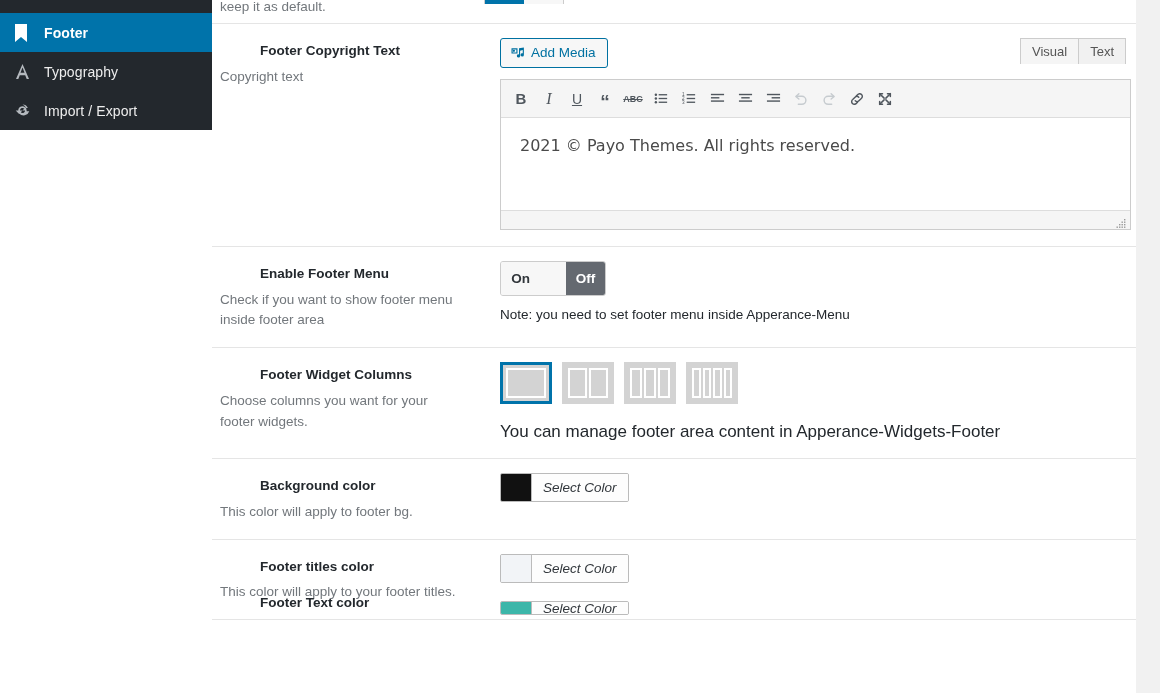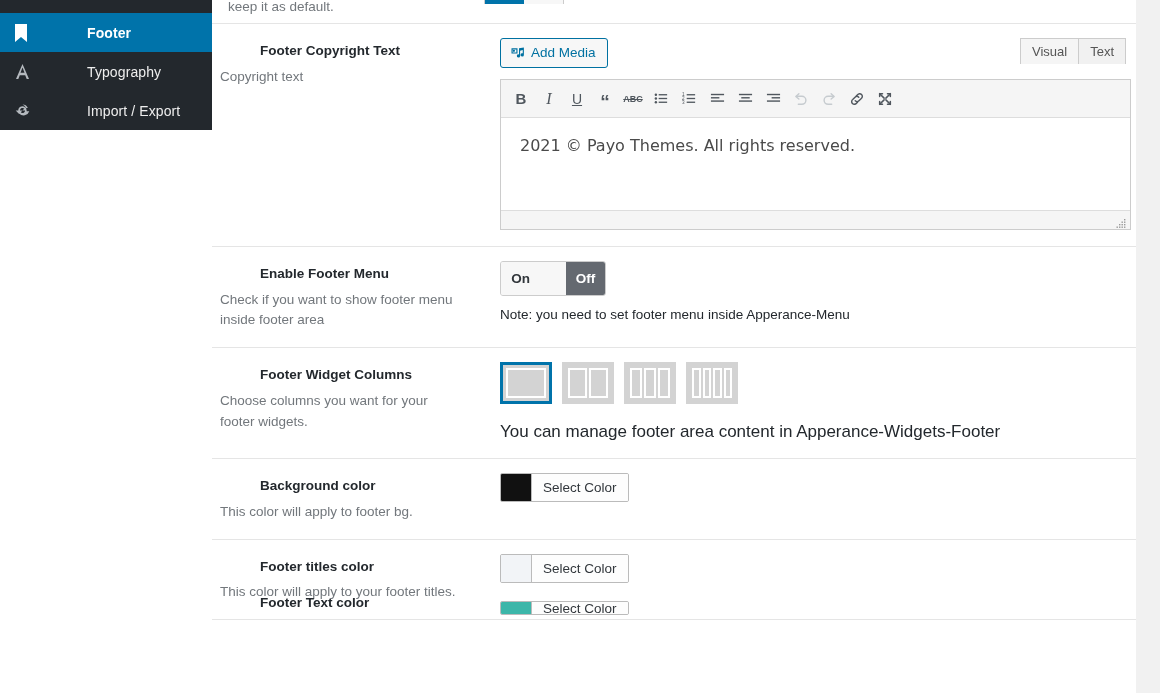--- a/index.html
+++ b/index.html
@@ -36,21 +36,21 @@
     position: relative;
   }
   .sb-item.partial { height: 13px; overflow: hidden; }
   .sb-item.active { background: #0073aa; color: #fff; }
   .sb-item .sb-icon {
     width: 30px; flex: 0 0 30px;
     display: flex; align-items: center; justify-content: flex-start;
     color: #b4b9be;
   }
   .sb-item.active .sb-icon { color: #fff; }
-  .sb-item .sb-label { font-size: 14px; letter-spacing: .1px; margin-left: 43px; }
+  .sb-item .sb-label { font-size: 14px; letter-spacing: .1px; }
   .sb-item.active .sb-label { font-weight: bold; }
   .sidebar-rest { background: #fff; height: 100%; }
 
   
   .content-wrap {
     flex: 1 1 auto;
     background: #f1f1f1;
     position: relative;
     overflow: hidden;
   }
@@ -96,21 +96,21 @@
   }
 
   
   .row-partial {
     display: flex;
     align-items: flex-start;
     height: 24px;
     overflow: hidden;
     border-bottom: 1px solid #e5e5e5;
   }
-  .row-partial .f-left { padding: 0 26px 0 16px; }
+  .row-partial .f-left { padding: 0 26px 0 8px; }
   .row-partial .f-desc { line-height: 1.1; }
   .row-partial .f-right { padding: 0; }
   .toggle-cut {
     width: 80px; height: 12px;
     border: 1px solid #ccc;
     border-bottom: none;
     display: flex;
     background: #f7f7f7;
     margin-top: -8px;
   }
@@ -251,20 +251,21 @@
   
   .colorbtn {
     display: inline-flex;
     align-items: stretch;
     height: 29px;
     border: 1px solid #bbb;
     border-radius: 2px;
     background: #fdfdfd;
     cursor: pointer;
     overflow: hidden;
+    font-style: italic;
   }
   .colorbtn .swatch {
     width: 31px;
     border-right: 1px solid #bbb;
   }
   .colorbtn .cb-label {
     display: flex; align-items: center;
     padding: 0 11px;
     font-size: 13.5px;
     color: #32373c;

